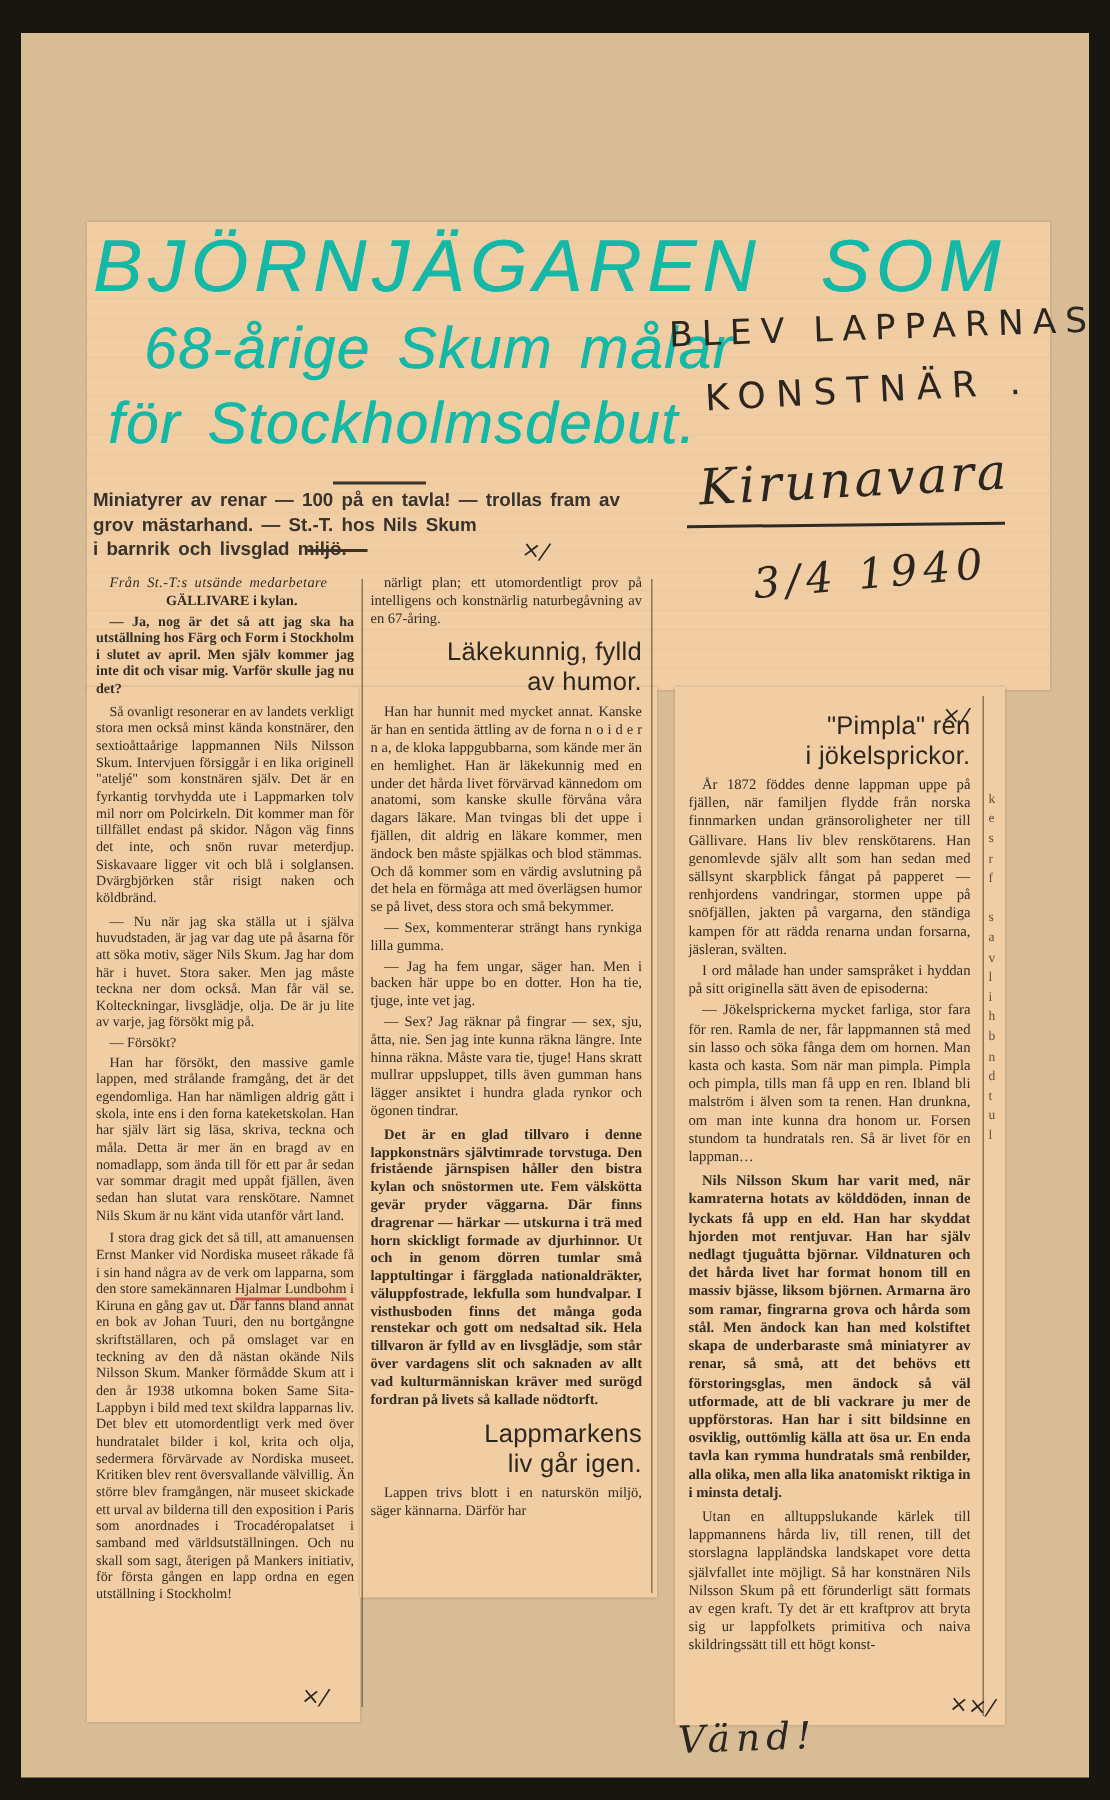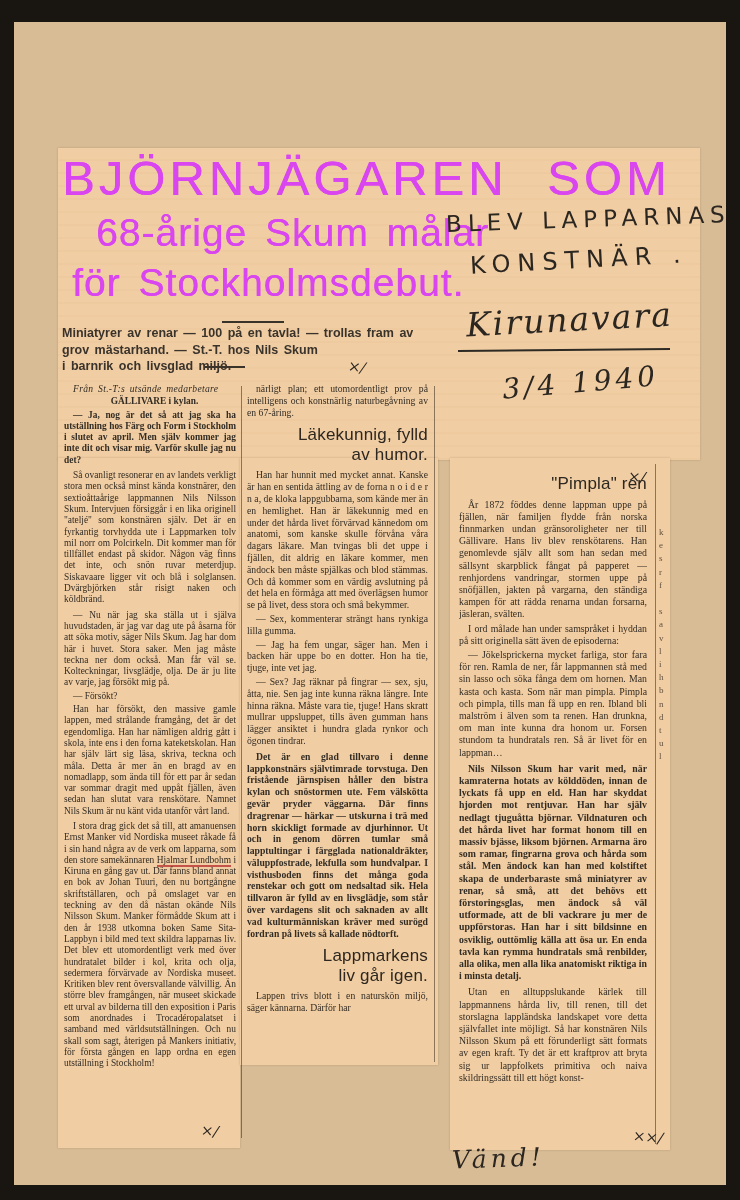--- a/index.html
+++ b/index.html
@@ -23,22 +23,22 @@
     content:"";position:absolute;inset:0;
     background:repeating-linear-gradient(0deg, rgba(200,140,90,.10) 0 2px, transparent 2px 13px);
     opacity:.5;pointer-events:none;
   }
   #clip-left{left:58px;top:458px;width:182px;height:690px;}
   #clip-mid{left:240px;top:458px;width:198px;height:607px;}
   #clip-right{left:450px;top:458px;width:220px;height:692px;}
 
   
   .hl{
-    position:absolute;font-family:"Liberation Sans", sans-serif;
-    color:#d946ef;white-space:nowrap;text-shadow:.4px 0 0 currentColor;
+    position:absolute;font-family:"Liberation Sans", sans-serif;font-style:italic;
+    color:#14b8a6;white-space:nowrap;text-shadow:.4px 0 0 currentColor;
   }
   #hl1{left:62px;top:150px;font-size:49px;letter-spacing:4px;word-spacing:22px;}
   #hl2{left:96px;top:211px;font-size:39px;letter-spacing:1px;word-spacing:6px;}
   #hl3{left:72px;top:261px;font-size:39px;letter-spacing:1px;word-spacing:6px;}
   .hrule{position:absolute;height:2px;background:#3a332a;}
   #hl-rule{left:222px;top:321px;width:62px;}
   #sub-rule{left:205px;top:366px;width:40px;}
   #subhead{
     position:absolute;left:62px;top:327px;width:380px;text-align:left;
     font-family:"Liberation Sans",sans-serif;font-weight:700;
@@ -161,20 +161,21 @@
     <div class="col-h">
       <div>Lappmarkens</div>
       <div>liv går igen.</div>
     </div>
     <p>Lappen trivs blott i en naturskön miljö, säger kännarna. Därför har</p>
   </div>
 
   <div class="col" id="col-right">
     <div class="col-h">
       <div>"Pimpla" ren</div>
+      <div>i jökelsprickor.</div>
     </div>
     <p>År 1872 föddes denne lappman uppe på fjällen, när familjen flydde från norska finnmarken undan gränsoroligheter ner till Gällivare. Hans liv blev renskötarens. Han genomlevde själv allt som han sedan med sällsynt skarpblick fångat på papperet — renhjordens vandringar, stormen uppe på snöfjällen, jakten på vargarna, den ständiga kampen för att rädda renarna undan forsarna, jäsleran, svälten.</p>
     <p>I ord målade han under samspråket i hyddan på sitt originella sätt även de episoderna:</p>
     <p>— Jökelsprickerna mycket farliga, stor fara för ren. Ramla de ner, får lappmannen stå med sin lasso och söka fånga dem om hornen. Man kasta och kasta. Som när man pimpla. Pimpla och pimpla, tills man få upp en ren. Ibland bli malström i älven som ta renen. Han drunkna, om man inte kunna dra honom ur. Forsen stundom ta hundratals ren. Så är livet för en lappman…</p>
     <p class="bold gap">Nils Nilsson Skum har varit med, när kamraterna hotats av kölddöden, innan de lyckats få upp en eld. Han har skyddat hjorden mot rentjuvar. Han har själv nedlagt tjuguåtta björnar. Vildnaturen och det hårda livet har format honom till en massiv bjässe, liksom björnen. Armarna äro som ramar, fingrarna grova och hårda som stål. Men ändock kan han med kolstiftet skapa de underbaraste små miniatyrer av renar, så små, att det behövs ett förstoringsglas, men ändock så väl utformade, att de bli vackrare ju mer de uppförstoras. Han har i sitt bildsinne en osviklig, outtömlig källa att ösa ur. En enda tavla kan rymma hundratals små renbilder, alla olika, men alla lika anatomiskt riktiga in i minsta detalj.</p>
     <p class="gap">Utan en alltuppslukande kärlek till lappmannens hårda liv, till renen, till det storslagna lappländska landskapet vore detta självfallet inte möjligt. Så har konstnären Nils Nilsson Skum på ett förunderligt sätt formats av egen kraft. Ty det är ett kraftprov att bryta sig ur lappfolkets primitiva och naiva skildringssätt till ett högt konst-</p>
   </div>
 
   <div class="hw hw-print" id="hw-blev1">BLEV LAPPARNAS</div>
   <div class="hw hw-print" id="hw-blev2">KONSTNÄR .</div>

